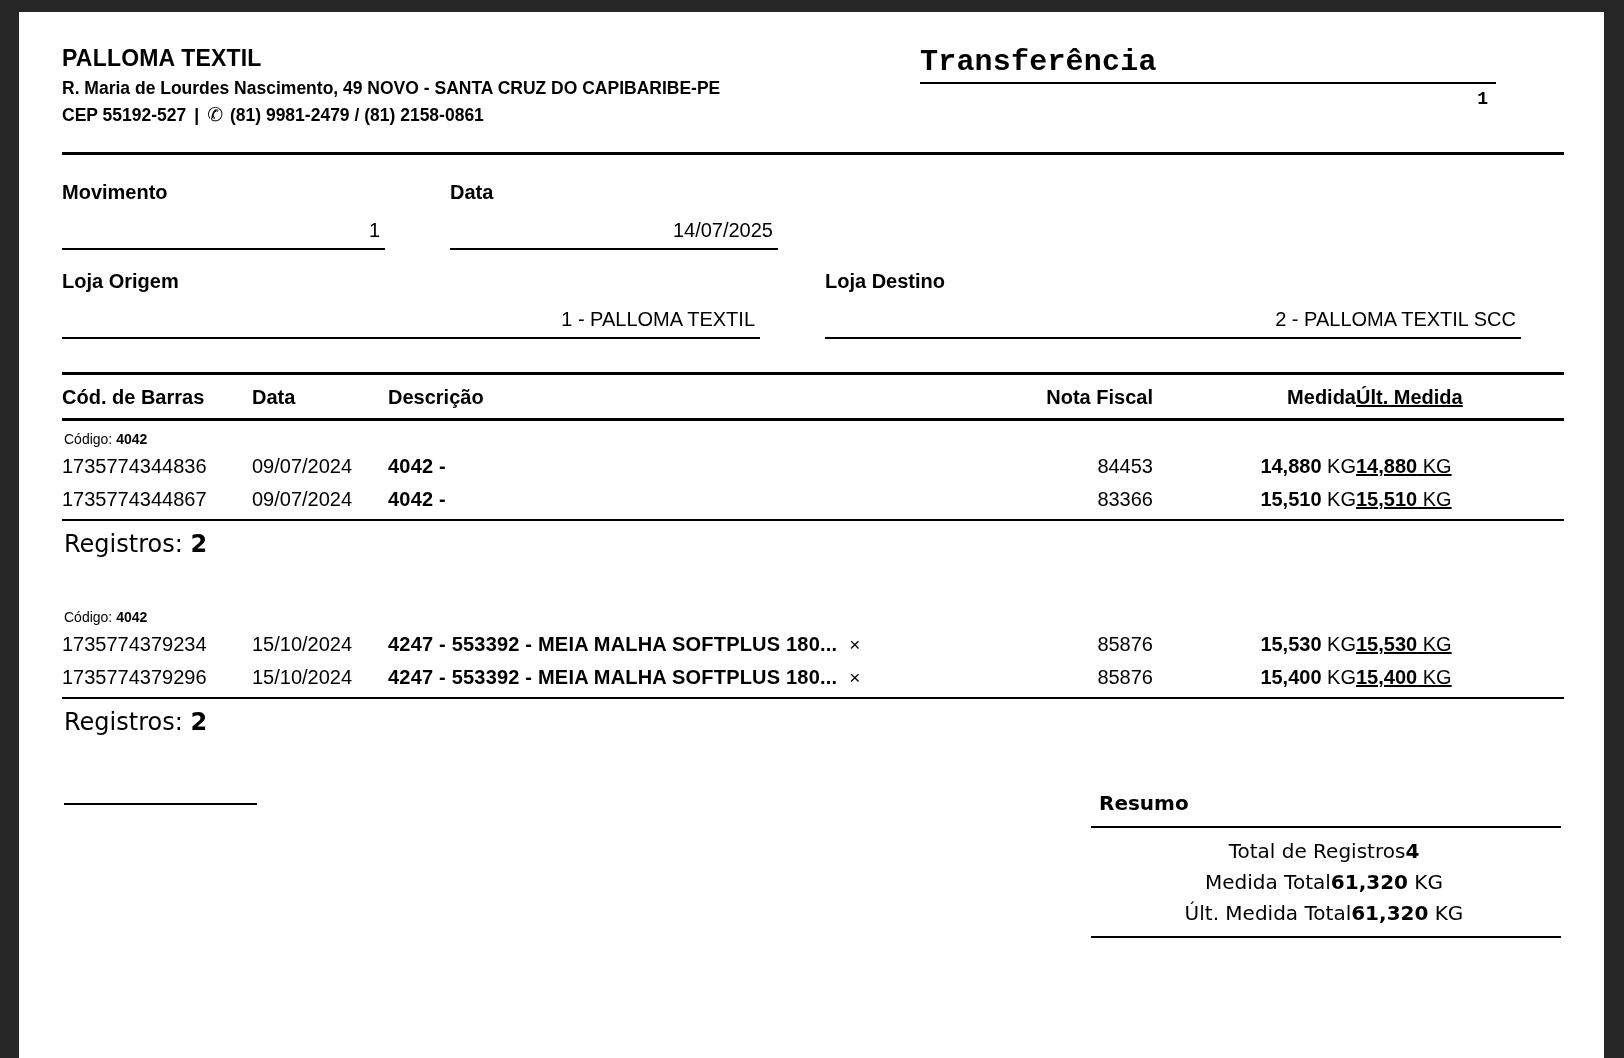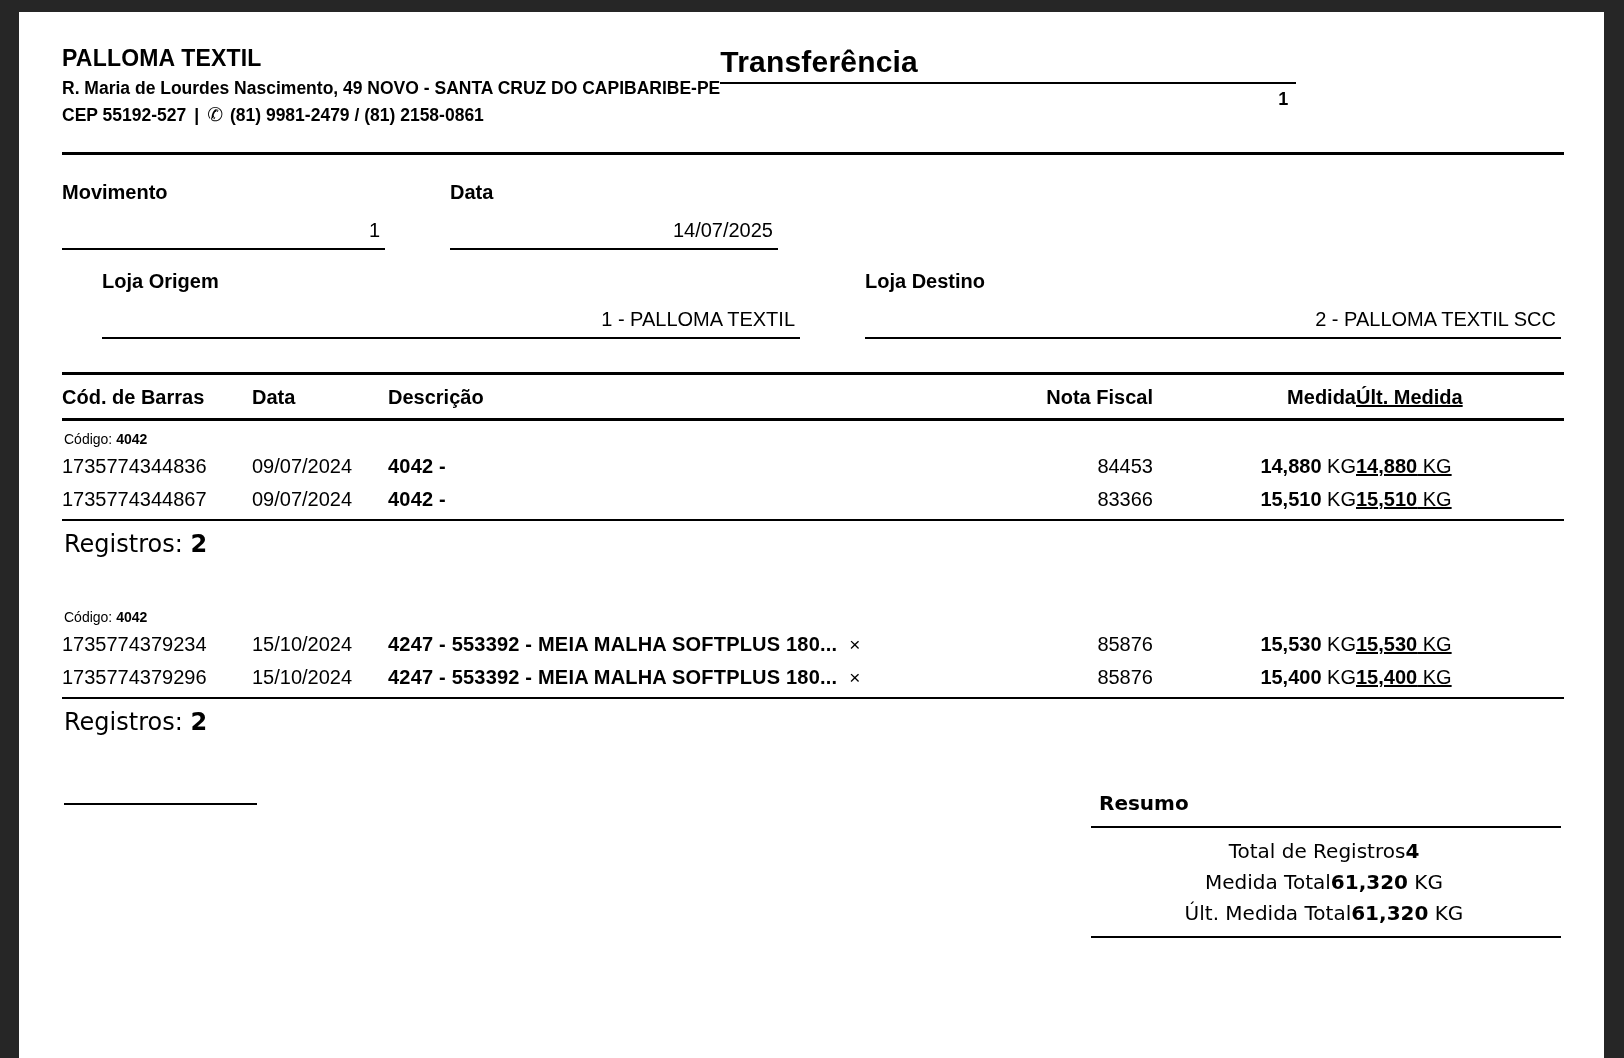--- a/index.html
+++ b/index.html
@@ -13,40 +13,40 @@
   }
   .page {
     position: absolute;
     left: 19px; top: 12px;
     width: 1585px; height: 1046px;
     background: #ffffff;
   }
   .content { padding: 33px 40px 0 43px; }
 
   
-  .header { display: flex; justify-content: flex-start; align-items: flex-start; }
+  .header { display: flex; justify-content: space-between; align-items: flex-start; }
   .company { font-weight: bold; }
   .company-name { font-size: 23px; letter-spacing: 0.2px; }
   .company-address { font-size: 17.5px; margin-top: 6px; }
   .company-cep { font-size: 17.5px; margin-top: 4px; }
   .phone-icon { font-weight: normal; font-size: 19px; padding: 0 2px; }
   .cep-sep { padding: 0 6px 0 8px; }
 
-  .title-block { width: 576px; margin-right: 24px; }
+  .title-block { width: 576px; margin-right: 68px; font-family: Liberation Mono, monospace; }
   .doc-title {
     font-size: 30px; font-weight: bold; letter-spacing: 0.2px;
     padding-bottom: 3px; border-bottom: 2px solid #000;
   }
   .page-num { text-align: right; font-size: 18px; font-weight: bold; margin-top: 5px; padding-right: 8px; }
 
   .hr-full { border: none; border-top: 3px solid #000; margin-top: 26px; }
 
   
   .fields-row { display: flex; gap: 65px; margin-top: 26px; }
-  .fields-row.second { margin-top: 20px; margin-left: 40px; }
+  .fields-row.second { margin-top: 20px; }
   .field { border-bottom: 2px solid #000; padding-bottom: 6px; }
   .field-label { font-weight: bold; font-size: 20px; }
   .field-value { text-align: right; font-size: 20px; margin-top: 15px; padding-right: 5px; white-space: nowrap; }
   .f-movimento { width: 323px; }
   .f-data { width: 328px; }
   .f-origem { width: 698px; }
   .f-destino { width: 696px; }
 
   
   .table { margin-top: 33px; font-size: 20px; }

